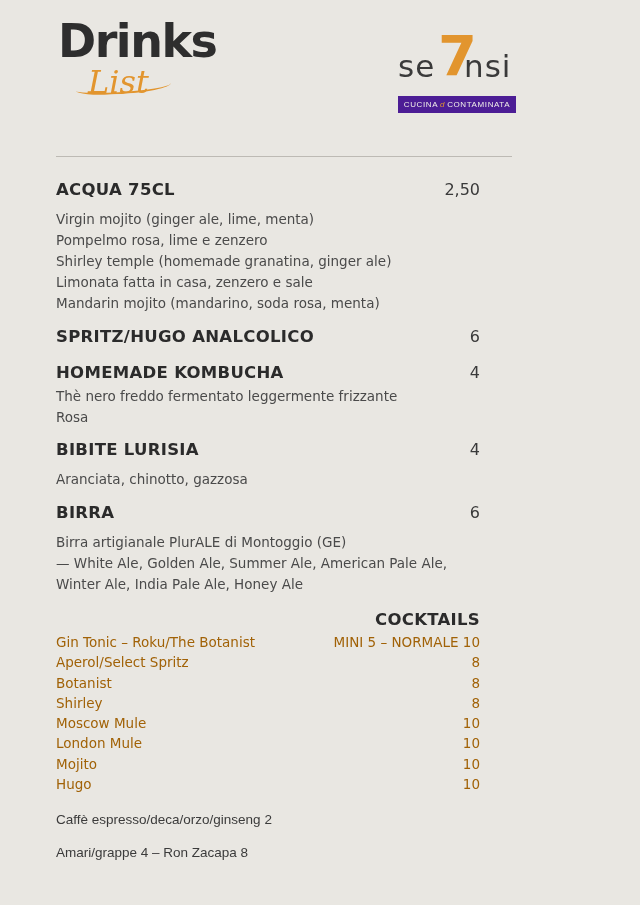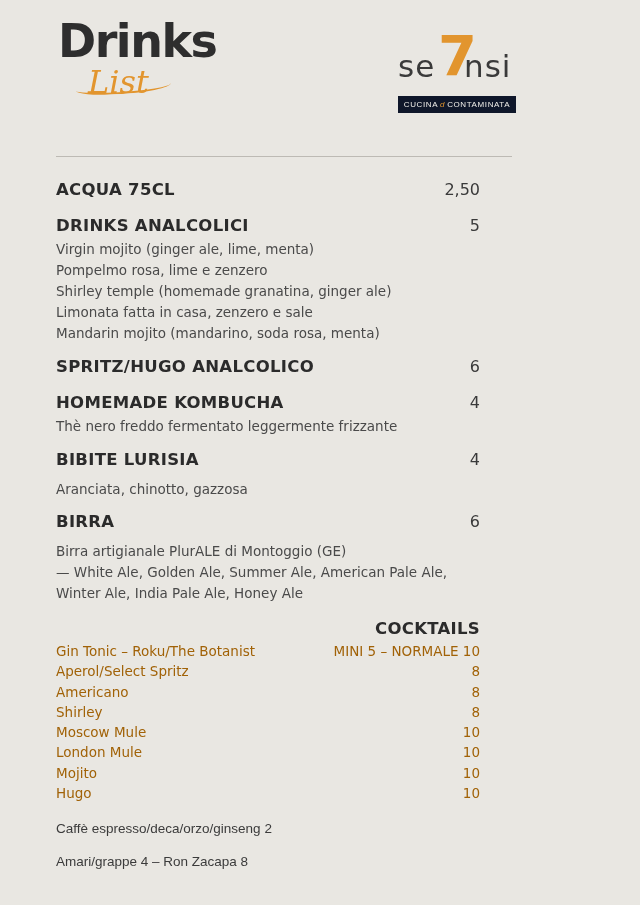--- a/index.html
+++ b/index.html
@@ -98,21 +98,21 @@
   .logo-nsi {
     position: absolute;
     left: 66px;
     top: 16px;
     font-family: "DejaVu Sans", sans-serif;
     font-size: 31px;
     letter-spacing: 1px;
     color: #3a3a3a;
   }
   .logo-bar {
-    background: #0f172a;
+    background: #4c1d95;
     color: #f1efe9;
     font-size: 8px;
     letter-spacing: 0.6px;
     padding: 4px 2px;
     margin-top: 2px;
     white-space: nowrap;
   }
   .logo-bar .sep {
     color: #e2952e;
     font-style: italic;
@@ -221,44 +221,41 @@
   <div class="menu">
 
     <div class="section">
       <div class="row">
         <div class="sec-name">ACQUA 75CL</div>
         <div class="sec-price">2,50</div>
       </div>
     </div>
 
     <div class="section">
-      <div class="row">
-        <div class="sec-name">DRINKS ANALCOLICI</div>
-        <div class="sec-price">5</div>
-      </div>
       <div class="desc">Virgin mojito (ginger ale, lime, menta)</div>
       <div class="desc">Pompelmo rosa, lime e zenzero</div>
       <div class="desc">Shirley temple (homemade granatina, ginger ale)</div>
       <div class="desc">Limonata fatta in casa, zenzero e sale</div>
       <div class="desc">Mandarin mojito (mandarino, soda rosa, menta)</div>
     </div>
 
     <div class="section">
       <div class="row">
         <div class="sec-name">SPRITZ/HUGO ANALCOLICO</div>
         <div class="sec-price">6</div>
       </div>
     </div>
 
     <div class="section">
       <div class="row">
         <div class="sec-name">HOMEMADE KOMBUCHA</div>
         <div class="sec-price">4</div>
       </div>
       <div class="desc">Thè nero freddo fermentato leggermente frizzante</div>
+      <div class="desc">Rosa</div>
     </div>
 
     <div class="section">
       <div class="row">
         <div class="sec-name">BIBITE LURISIA</div>
         <div class="sec-price">4</div>
       </div>
       <div class="desc desc-gap">Aranciata, chinotto, gazzosa</div>
     </div>
 
@@ -277,21 +274,21 @@
 
       <div class="ck-row">
         <span class="ck-name">Gin Tonic – Roku/The Botanist</span>
         <span class="ck-price wide">MINI 5 – NORMALE 10</span>
       </div>
       <div class="ck-row">
         <span class="ck-name">Aperol/Select Spritz</span>
         <span class="ck-price">8</span>
       </div>
       <div class="ck-row">
-        <span class="ck-name">Americano</span>
+        <span class="ck-name">Botanist</span>
         <span class="ck-price">8</span>
       </div>
       <div class="ck-row">
         <span class="ck-name">Shirley</span>
         <span class="ck-price">8</span>
       </div>
       <div class="ck-row">
         <span class="ck-name">Moscow Mule</span>
         <span class="ck-price">10</span>
       </div>

